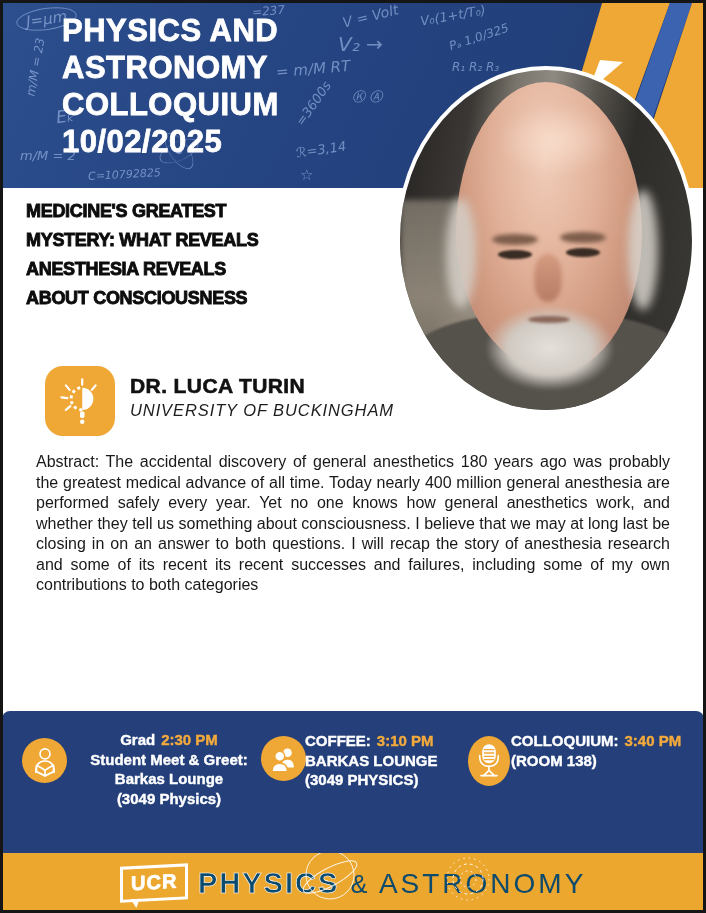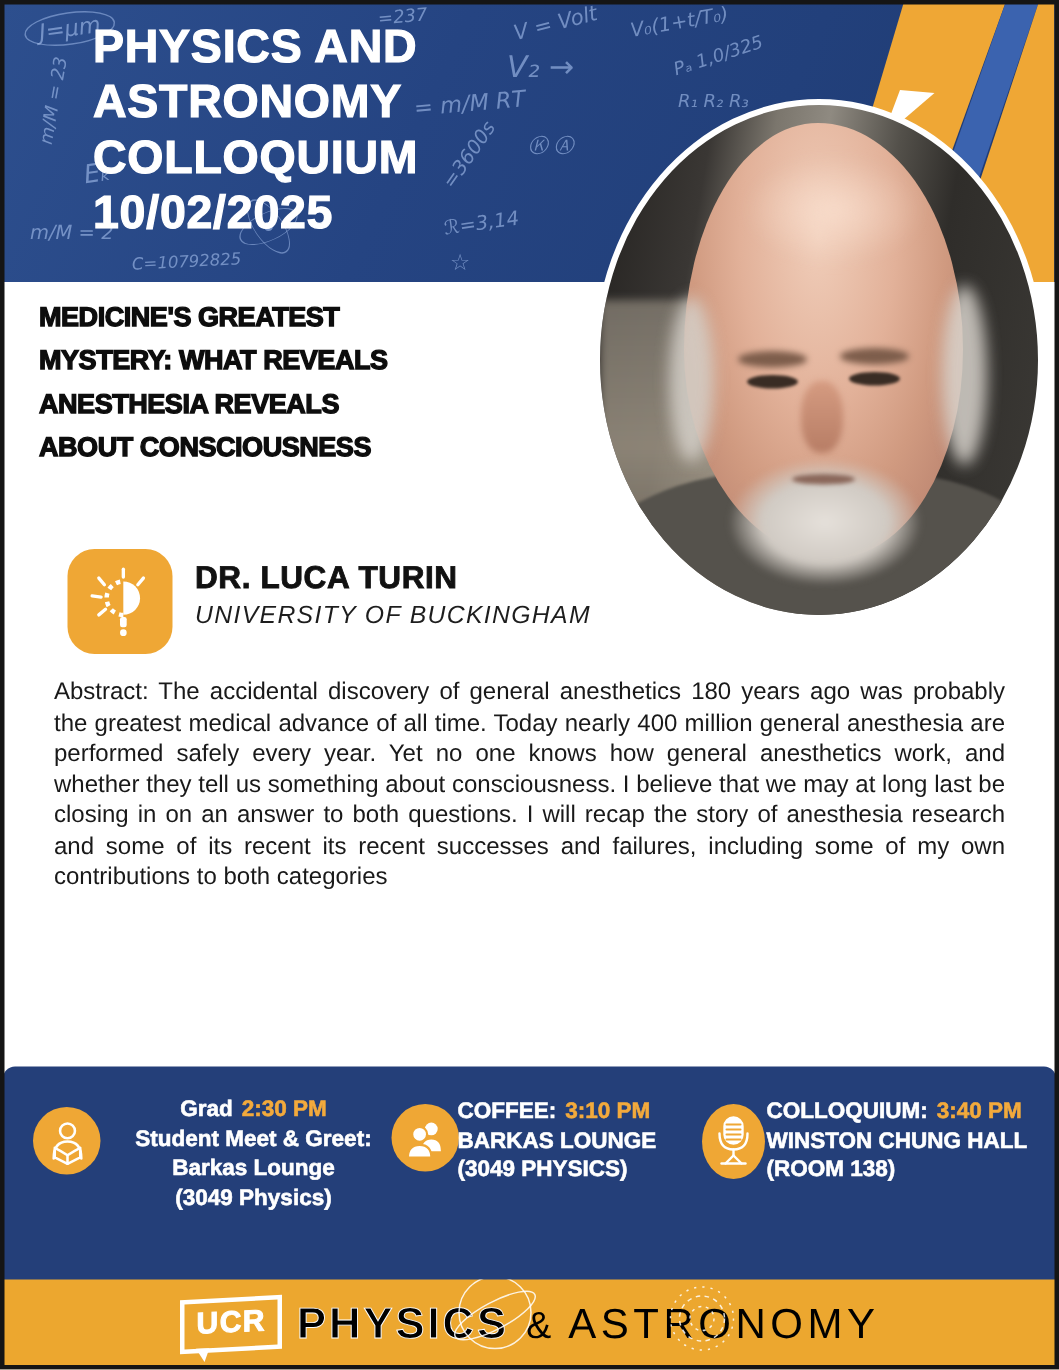--- a/index.html
+++ b/index.html
@@ -88,21 +88,21 @@
   .time { color:#f3aa3c; -webkit-text-stroke:.4px #f3aa3c; }
 
   
   .footer { position:absolute; left:0; right:0; top:853px; height:60px; background:#eca72f;
     display:flex; align-items:center; justify-content:center; z-index:2; }
   .ucr-box { border:3px solid #fff; color:#fff; font-size:20px; font-weight:700; letter-spacing:1px;
     padding:3px 8px 4px; transform:skewY(-3deg); margin-right:10px; position:relative;
     -webkit-text-stroke:.7px #fff; }
   .ucr-fold { position:absolute; left:6px; bottom:-9px; width:0; height:0;
     border-left:9px solid transparent; border-top:9px solid #fff; transform:skewX(-20deg); }
-  .dept { color:#000000; white-space:nowrap; }
+  .dept { color:#0c4a6e; white-space:nowrap; }
   .dept .ph { font-size:29px; font-weight:700; letter-spacing:2px; -webkit-text-stroke:.6px #fff; }
   .dept .amp { font-size:25px; font-weight:400; margin:0 7px; }
   .dept .astro { font-size:28px; font-weight:400; letter-spacing:3px; }
   .footer-decor { position:absolute; inset:0; pointer-events:none; }
 </style>
 </head>
 <body>
 
 <div class="page">
 
@@ -233,21 +233,20 @@
         </g>
         <path d="M10 20 q0 16 14 16 q14 0 14 -16"></path>
         <line x1="24" y1="36" x2="24" y2="42"></line>
         <line x1="24" y1="42" x2="16" y2="50"></line>
         <line x1="24" y1="42" x2="32" y2="50"></line>
         <line x1="12" y1="50" x2="36" y2="50"></line>
       </svg>
     </div>
     <div class="event-text ev3-text">
       <div><span class="ev-label">COLLOQUIUM:</span><span class="time">3:40 PM</span></div>
-      <div>WINSTON CHUNG HALL</div>
       <div>(ROOM 138)</div>
     </div>
   </div>
 
   <div class="footer">
     <div class="ucr-box">
       <span>UCR</span>
       <span class="ucr-fold"></span>
     </div>
     <div class="dept">

